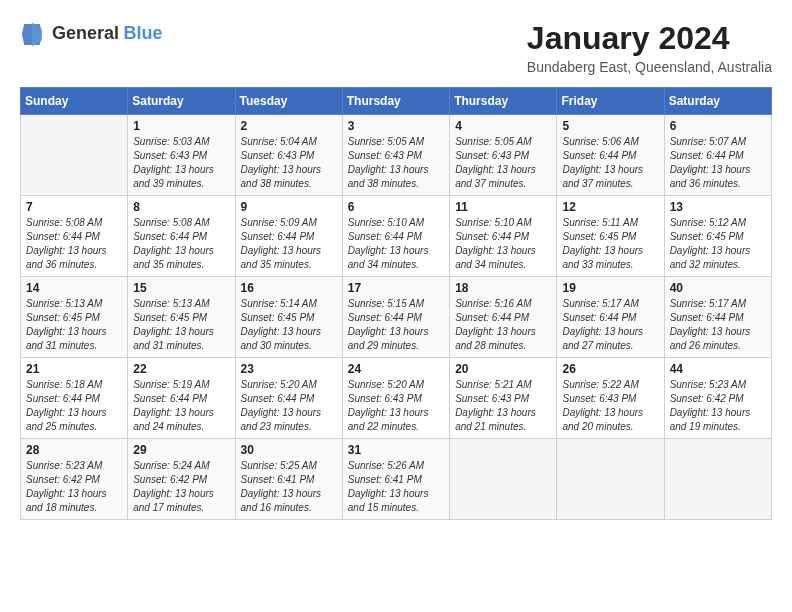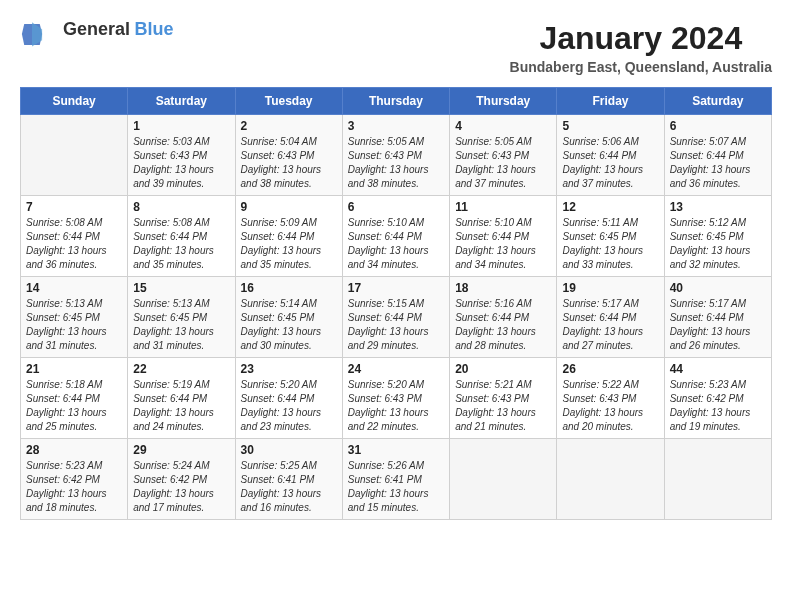--- a/index.html
+++ b/index.html
@@ -11,65 +11,64 @@
       padding: 20px;
     }
     .header-area {
       display: flex;
       justify-content: space-between;
       align-items: flex-start;
       margin-bottom: 12px;
     }
     .logo {
       display: flex;
-      align-items: flex-start;
-      gap: 19px;
+      align-items: center;
+      gap: 8px;
     }
     .logo-text-general {
       font-size: 18px;
       font-weight: bold;
       color: #333;
       line-height: 1.1;
     }
     .logo-text-blue {
       font-size: 18px;
       font-weight: bold;
       color: #4a90d9;
       line-height: 1.1;
     }
     .logo-icon {
       width: 24px;
       height: 28px;
     }
     .title-area {
-      text-align: center;
+      text-align: left;
     }
     .month-title {
       font-size: 32px;
       font-weight: bold;
       color: #222;
     }
     .location-title {
       font-size: 14px;
       color: #555;
       margin-top: 2px;
-      font-weight: bold;
     }
     .calendar-table {
       width: 100%;
       border-collapse: collapse;
       font-size: 11px;
     }
     .calendar-table thead tr th {
       background-color: #3a6bbf;
       color: #fff;
       font-size: 12px;
       font-weight: bold;
       padding: 6px 4px;
-      text-align: center;
+      text-align: left;
       border: 1px solid #5580cc;
     }
     .calendar-table tbody tr td {
       vertical-align: top;
       padding: 4px 5px;
       border: 1px solid #d0d0d0;
       height: 80px;
       width: 108px;
       background: #fff;
     }

